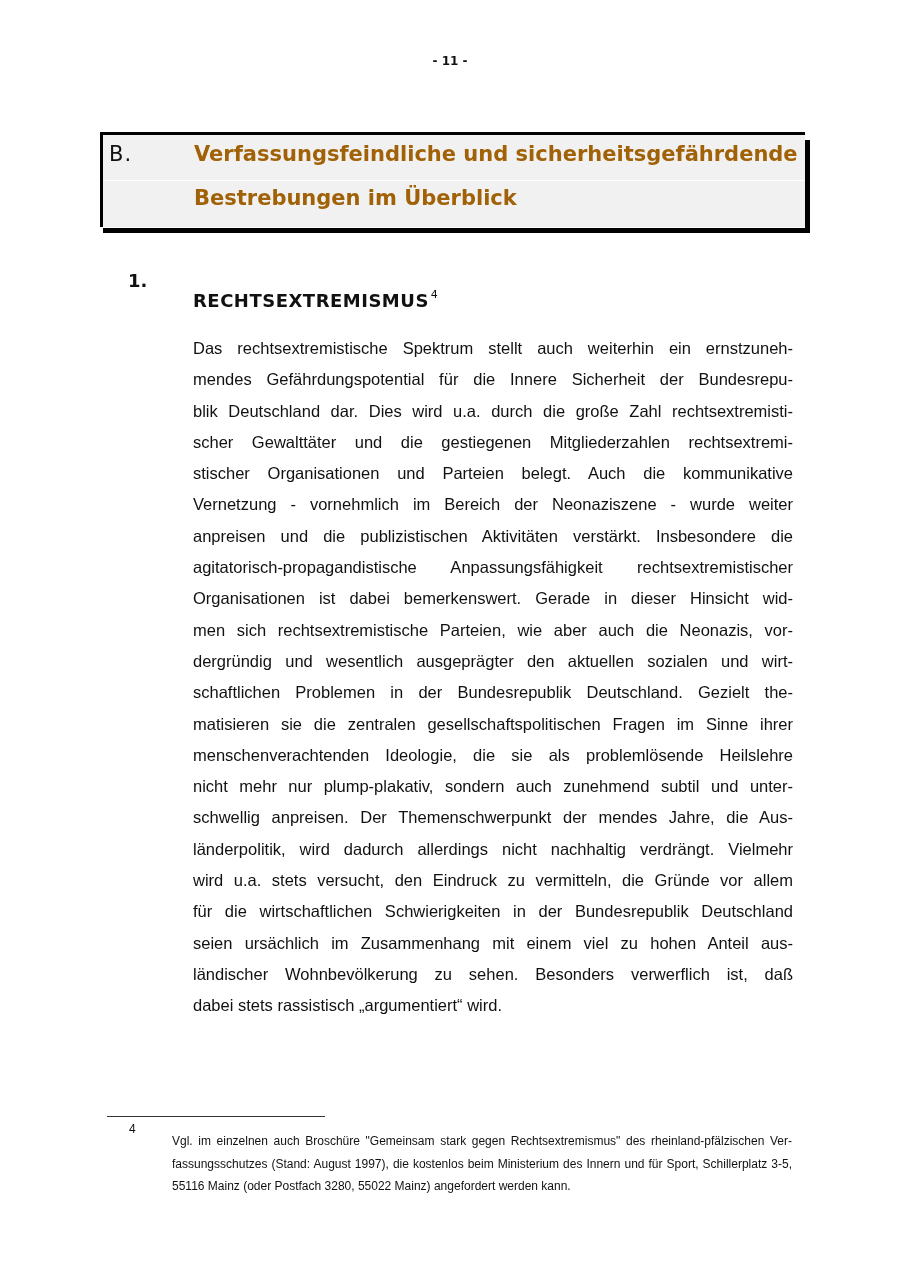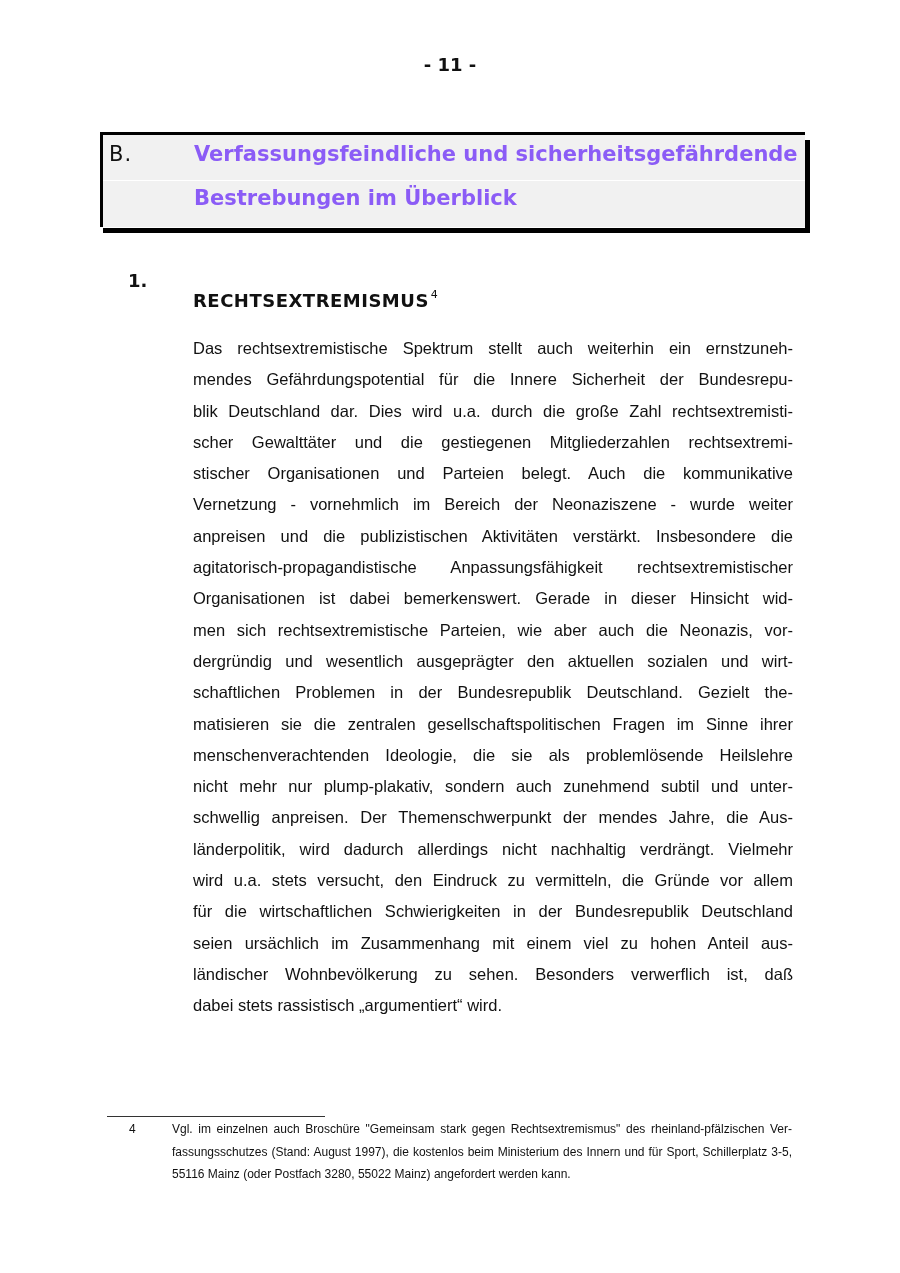--- a/index.html
+++ b/index.html
@@ -15,21 +15,21 @@
       font-family: "DejaVu Sans", "Liberation Sans", sans-serif;
       color: #111111;
     }
     .page-number {
       position: absolute;
       top: 54px;
       left: 0;
       width: 900px;
       text-align: center;
       font-weight: bold;
-      font-size: 18px;
+      font-size: 12px;
       font-family: "DejaVu Sans", sans-serif;
     }
     
     .chapter-box {
       position: absolute;
       left: 100px;
       top: 132px;
       width: 702px;
       height: 92px;
       background: #f1f1f1;
@@ -73,21 +73,21 @@
       letter-spacing: 1px;
       font-family: "DejaVu Sans", sans-serif;
       color: #111;
     }
     .chapter-title-line {
       position: absolute;
       left: 91px;
       font-size: 21px;
       font-weight: bold;
       font-family: "DejaVu Sans", sans-serif;
-      color: #8b5cf6;
+      color: #a16207;
       white-space: nowrap;
     }
     .chapter-title-line.l1 {
       top: 7px;
       width: 600px;
       text-align: justify;
       text-align-last: justify;
     }
     .chapter-title-line.l2 {
       top: 51px;
@@ -155,21 +155,21 @@
       position: absolute;
       left: 22px;
       top: 0;
       font-size: 12px;
       font-family: "Liberation Sans", sans-serif;
       line-height: 22px;
     }
     .footnote-text {
       position: absolute;
       left: 65px;
-      top: 0;
+      top: 12px;
       width: 620px;
     }
     .footnote-line {
       font-size: 12px;
       line-height: 22.5px;
       font-family: "Liberation Sans", sans-serif;
       white-space: nowrap;
       text-align: justify;
       text-align-last: justify;
     }

